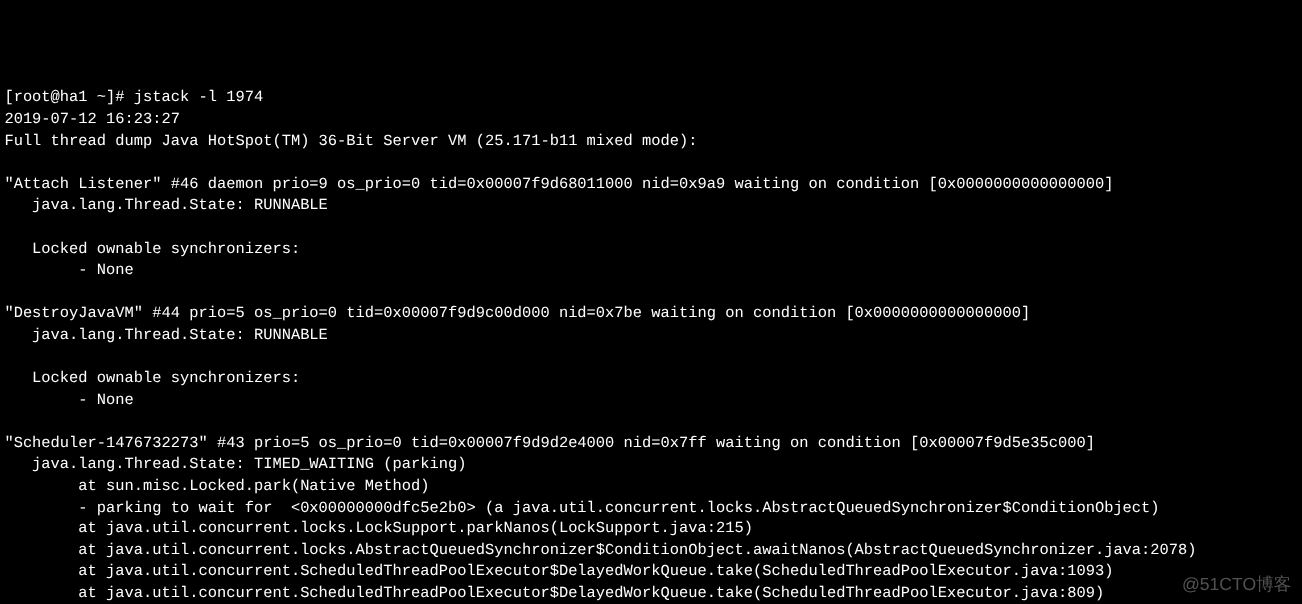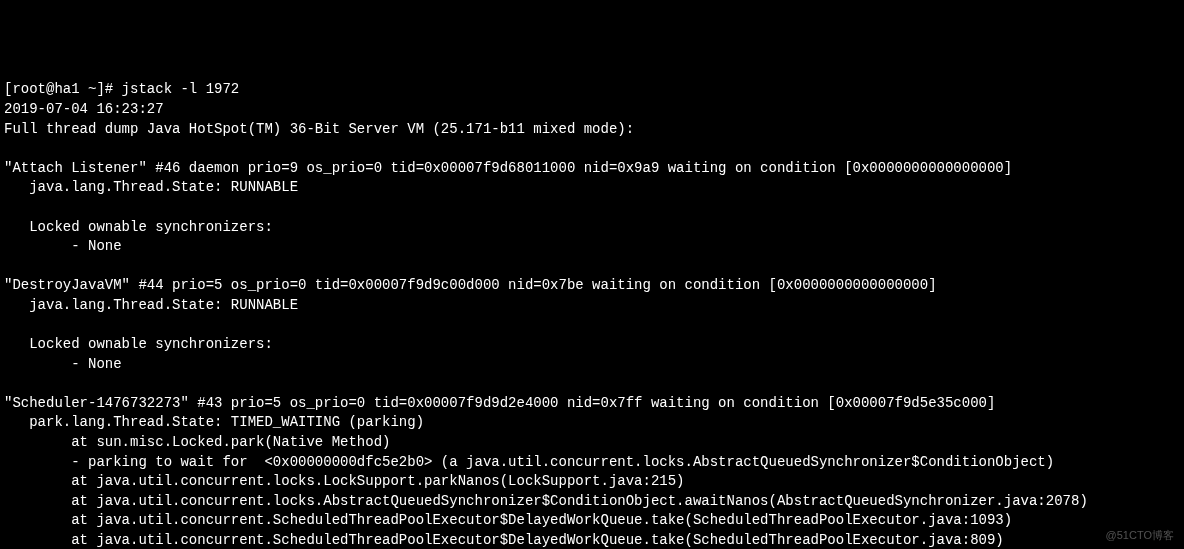--- a/index.html
+++ b/index.html
@@ -21,48 +21,48 @@
       white-space: pre;
     }
     .terminal-output {
       white-space: pre;
     }
     .watermark {
       position: absolute;
       bottom: 6px;
       right: 10px;
       color: #888888;
-      font-size: 11px;
+      font-size: 16px;
       opacity: 0.6;
       font-family: sans-serif;
     }
   </style>
 </head>
 <body>
 
 
 
-<div class="terminal-output"><span>[root@ha1 ~]# jstack -l 1972</span>
-<span>2019-07-04 16:23:27</span>
+<div class="terminal-output"><span>[root@ha1 ~]# jstack -l 1974</span>
+<span>2019-07-12 16:23:27</span>
 <span>Full thread dump Java HotSpot(TM) 36-Bit Server VM (25.171-b11 mixed mode):</span>
 <span></span>
 <span>"Attach Listener" #46 daemon prio=9 os_prio=0 tid=0x00007f9d68011000 nid=0x9a9 waiting on condition [0x0000000000000000]</span>
 <span>   java.lang.Thread.State: RUNNABLE</span>
 <span></span>
 <span>   Locked ownable synchronizers:</span>
 <span>        - None</span>
 <span></span>
 <span>"DestroyJavaVM" #44 prio=5 os_prio=0 tid=0x00007f9d9c00d000 nid=0x7be waiting on condition [0x0000000000000000]</span>
 <span>   java.lang.Thread.State: RUNNABLE</span>
 <span></span>
 <span>   Locked ownable synchronizers:</span>
 <span>        - None</span>
 <span></span>
 <span>"Scheduler-1476732273" #43 prio=5 os_prio=0 tid=0x00007f9d9d2e4000 nid=0x7ff waiting on condition [0x00007f9d5e35c000]</span>
-<span>   park.lang.Thread.State: TIMED_WAITING (parking)</span>
+<span>   java.lang.Thread.State: TIMED_WAITING (parking)</span>
 <span>        at sun.misc.Locked.park(Native Method)</span>
 <span>        - parking to wait for  &lt;0x00000000dfc5e2b0&gt; (a java.util.concurrent.locks.AbstractQueuedSynchronizer$ConditionObject)</span>
 <span>        at java.util.concurrent.locks.LockSupport.parkNanos(LockSupport.java:215)</span>
 <span>        at java.util.concurrent.locks.AbstractQueuedSynchronizer$ConditionObject.awaitNanos(AbstractQueuedSynchronizer.java:2078)</span>
 <span>        at java.util.concurrent.ScheduledThreadPoolExecutor$DelayedWorkQueue.take(ScheduledThreadPoolExecutor.java:1093)</span>
 <span>        at java.util.concurrent.ScheduledThreadPoolExecutor$DelayedWorkQueue.take(ScheduledThreadPoolExecutor.java:809)</span>
 
 
 </div>
 

